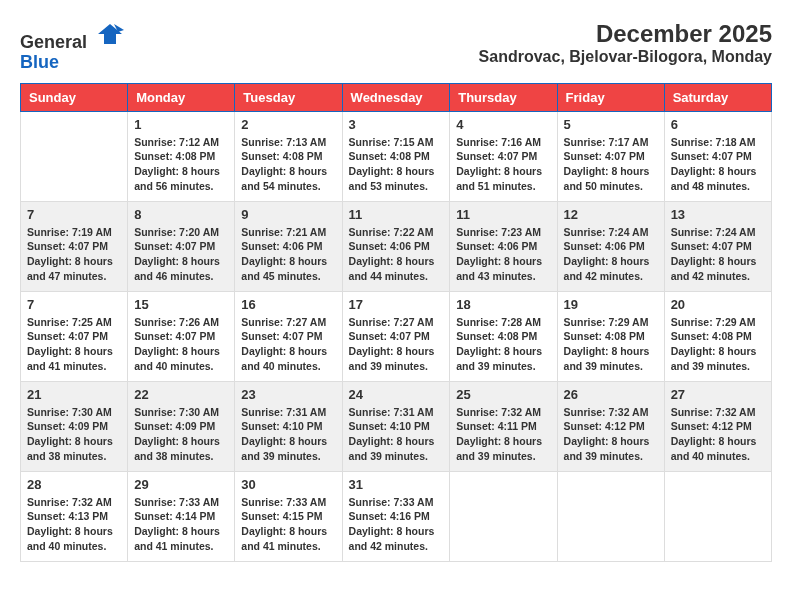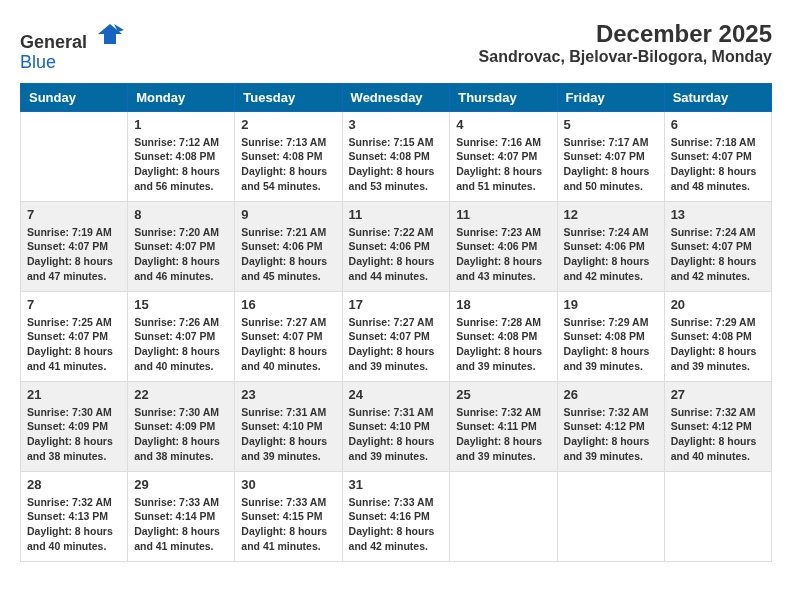--- a/index.html
+++ b/index.html
@@ -21,21 +21,21 @@
       align-items: center;
     }
     .logo-text-general {
       font-size: 18px;
       font-weight: bold;
       color: #333;
       line-height: 1.1;
     }
     .logo-text-blue {
       font-size: 18px;
-      font-weight: normal;
+      font-weight: bold;
       color: #1565c0;
       line-height: 1.1;
     }
     .logo-icon {
       width: 28px;
       height: 28px;
       margin-left: 4px;
     }
     .title-area {
       text-align: right;
@@ -49,21 +49,21 @@
       font-size: 16px;
       color: #333;
       font-weight: bold;
     }
     .calendar {
       width: 100%;
       border-collapse: collapse;
       border: 1px solid #ccc;
     }
     .calendar th {
-      background-color: #0369a1;
+      background-color: #ef4444;
       color: #fff;
       text-align: left;
       padding: 6px 8px;
       font-size: 13px;
       border: 1px solid #1565c0;
     }
     .calendar td {
       vertical-align: top;
       padding: 5px 6px;
       font-size: 11px;

